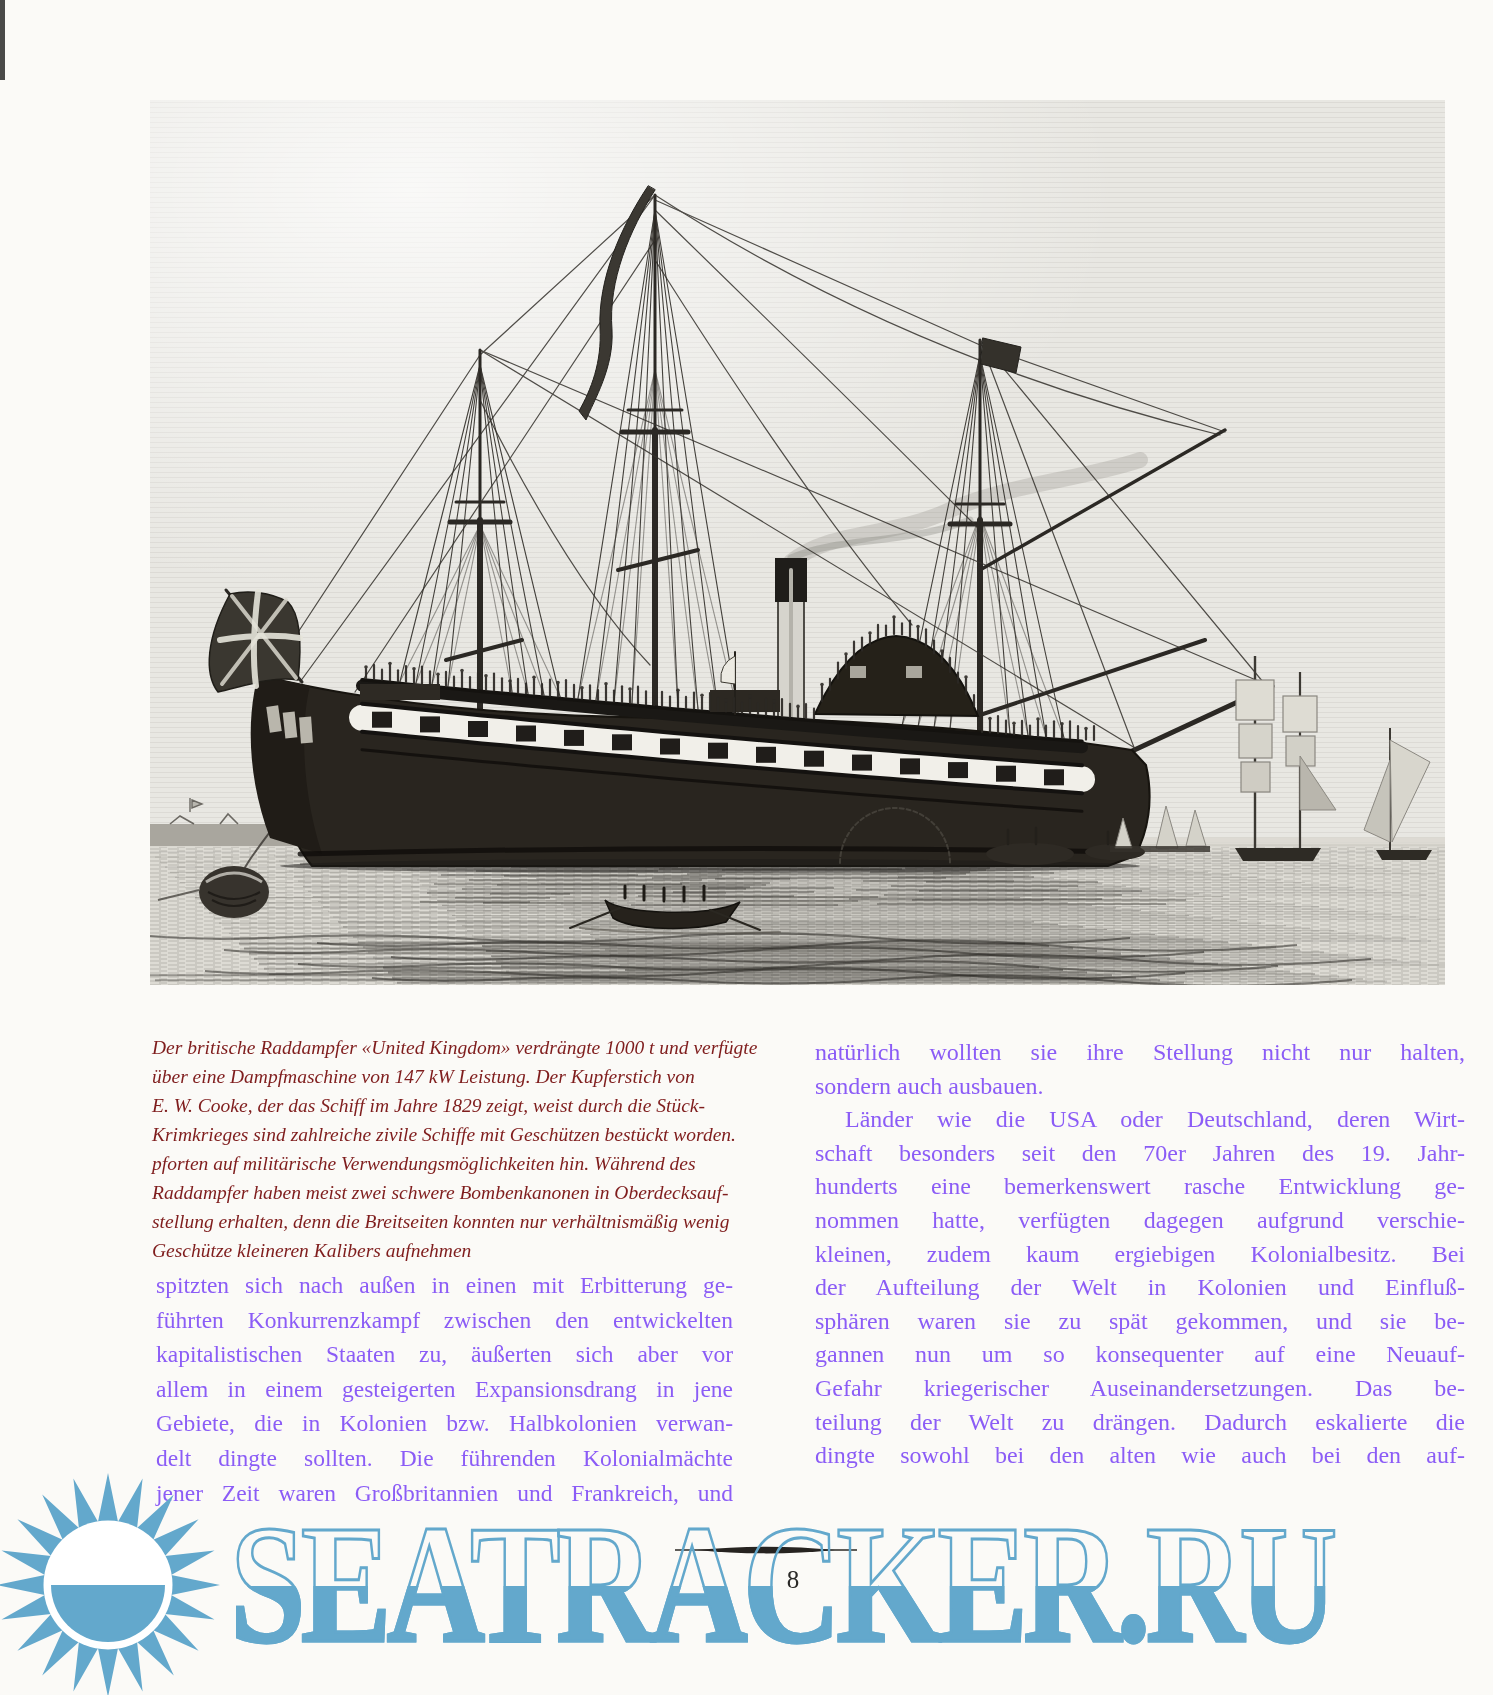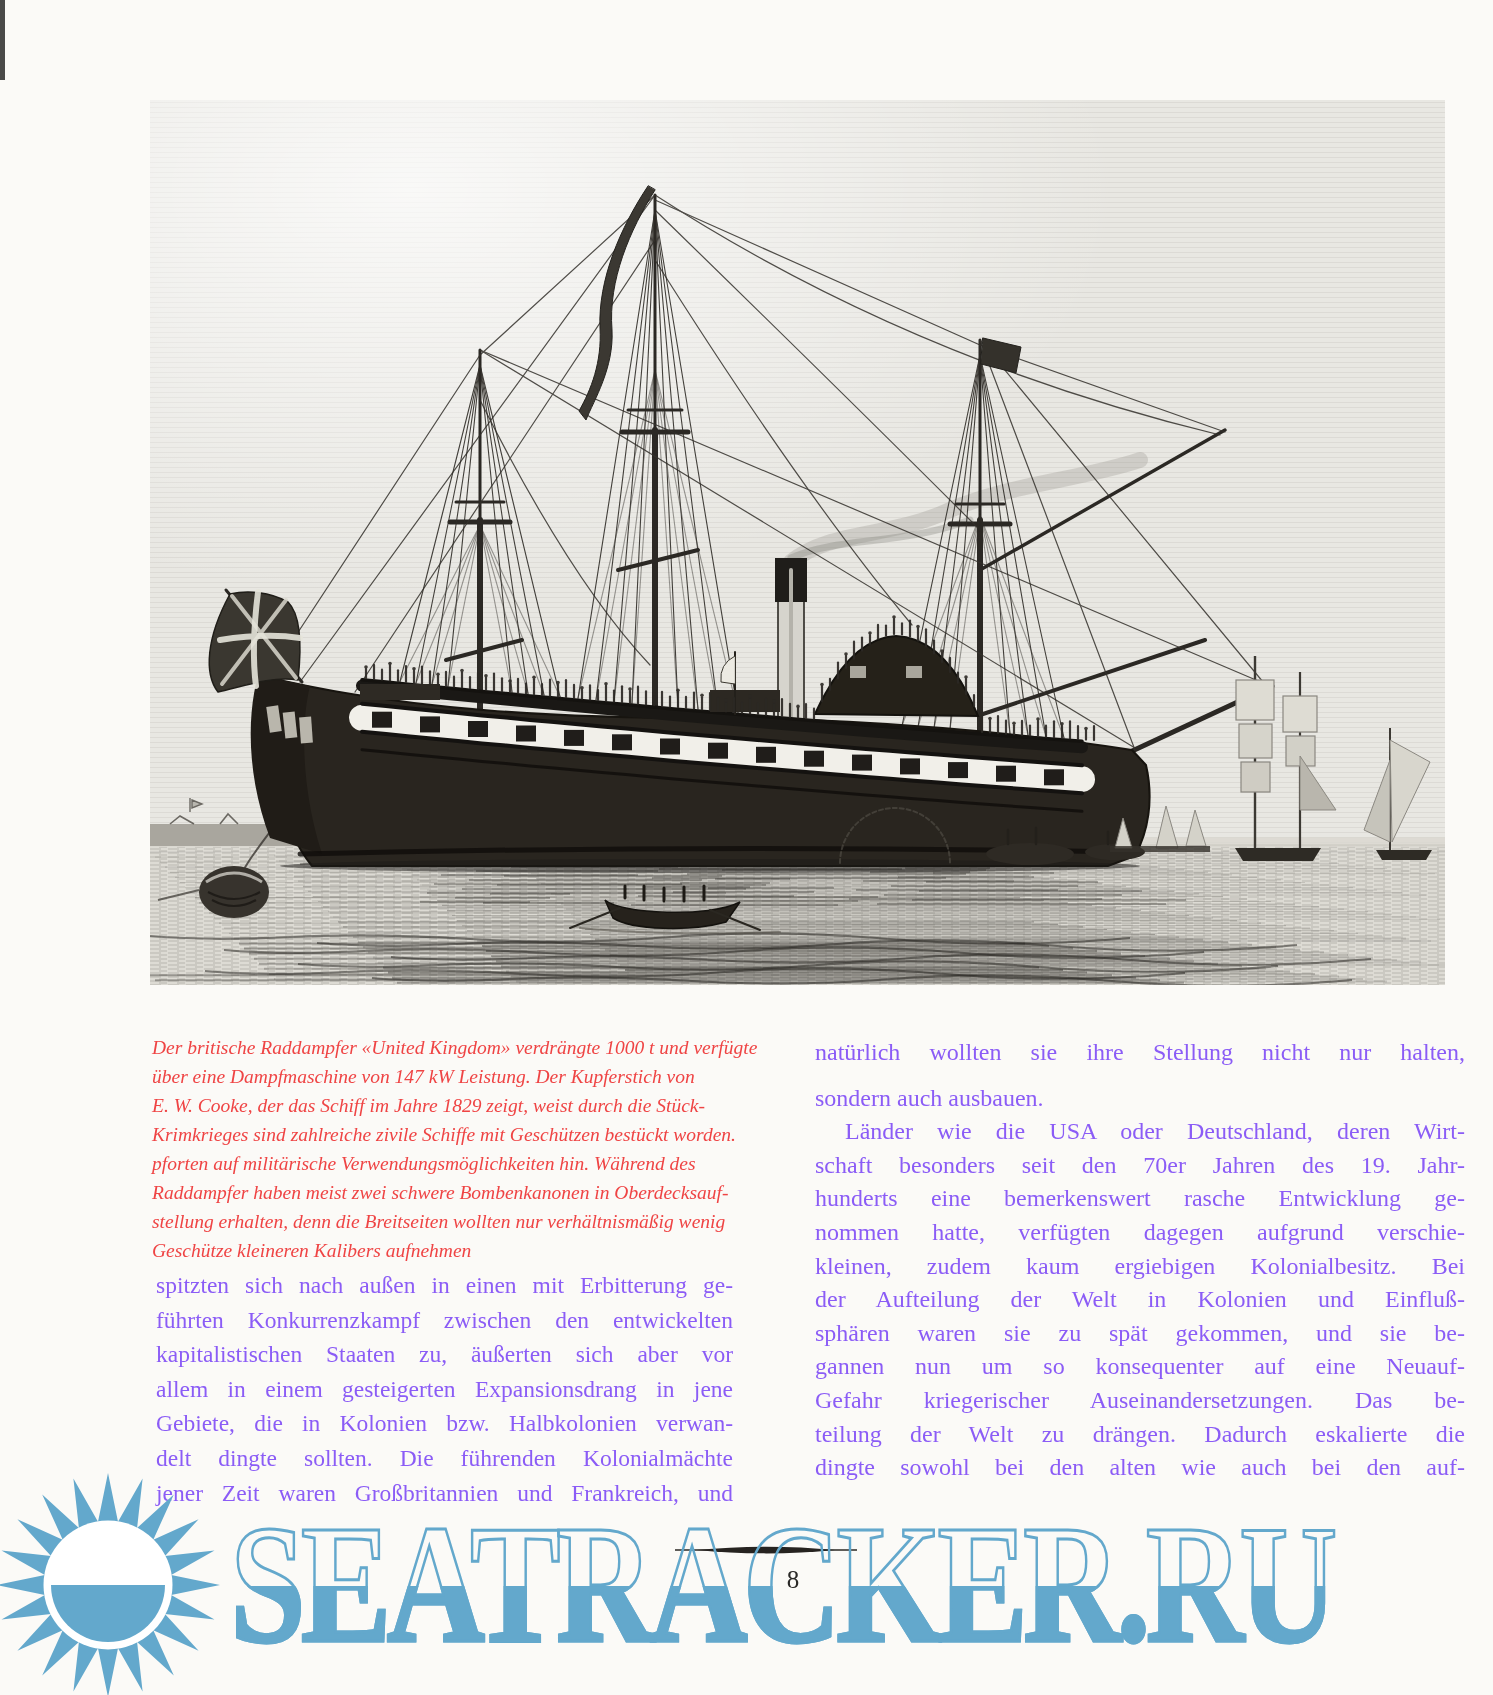--- a/index.html
+++ b/index.html
@@ -12,28 +12,28 @@
   .edge-strip{position:absolute;left:0;top:0;width:5px;height:80px;background:#4a4a48;}
   
   .figure{
     position:absolute;left:150px;top:100px;width:1295px;height:885px;
     background:#e9e8e3;overflow:hidden;
   }
   .figure svg{display:block;width:100%;height:100%;}
   
   .caption{
     position:absolute;left:152px;top:1033px;width:645px;
-    font-style:italic;font-size:19.5px;line-height:29px;color:#ef4444;
+    font-style:italic;font-size:19.5px;line-height:29px;color:#7f1d1d;
   }
   
   .col{position:absolute;font-size:23.5px;color:#8b5cf6;}
   .col-left{left:156px;top:1268px;width:577px;line-height:34.6px;}
   .col-right{left:815px;top:1036px;width:650px;font-size:24px;line-height:33.6px;}
   .tline{text-align:justify;text-align-last:justify;white-space:normal;}
-  .tline.noJust{text-align:center;text-align-last:left;margin-top:12px;}
+  .tline.noJust{text-align:center;text-align-last:left;}
   .tline.indent{text-indent:30px;}
   .capline{text-align:left;}
   
   .rule-ornament{position:absolute;left:675px;top:1544px;width:182px;height:12px;}
   .folio{
     position:absolute;left:770px;top:1566px;width:46px;text-align:center;
     font-size:25px;color:#2a2927;
   }
   
   .wm-text{
@@ -592,21 +592,21 @@
   </svg>
 </div>
 
 <div class="caption">
     <div class="capline">Der britische Raddampfer «United Kingdom» verdrängte 1000 t und verfügte</div>
     <div class="capline">über eine Dampfmaschine von 147 kW Leistung. Der Kupferstich von</div>
     <div class="capline">E. W. Cooke, der das Schiff im Jahre 1829 zeigt, weist durch die Stück-</div>
     <div class="capline">Krimkrieges sind zahlreiche zivile Schiffe mit Geschützen bestückt worden.</div>
     <div class="capline">pforten auf militärische Verwendungsmöglichkeiten hin. Während des</div>
     <div class="capline">Raddampfer haben meist zwei schwere Bombenkanonen in Oberdecksauf-</div>
-    <div class="capline">stellung erhalten, denn die Breitseiten wollten nur verhältnismäßig wenig</div>
+    <div class="capline">stellung erhalten, denn die Breitseiten konnten nur verhältnismäßig wenig</div>
     <div class="capline">Geschütze kleineren Kalibers aufnehmen</div>
   </div>
 
 <div class="col col-left">
     <div class="tline">spitzten sich nach außen in einen mit Erbitterung ge-</div>
     <div class="tline">führten Konkurrenzkampf zwischen den entwickelten</div>
     <div class="tline">kapitalistischen Staaten zu, äußerten sich aber vor</div>
     <div class="tline">allem in einem gesteigerten Expansionsdrang in jene</div>
     <div class="tline">Gebiete, die in Kolonien bzw. Halbkolonien verwan-</div>
     <div class="tline">delt dingte sollten. Die führenden Kolonialmächte</div>

